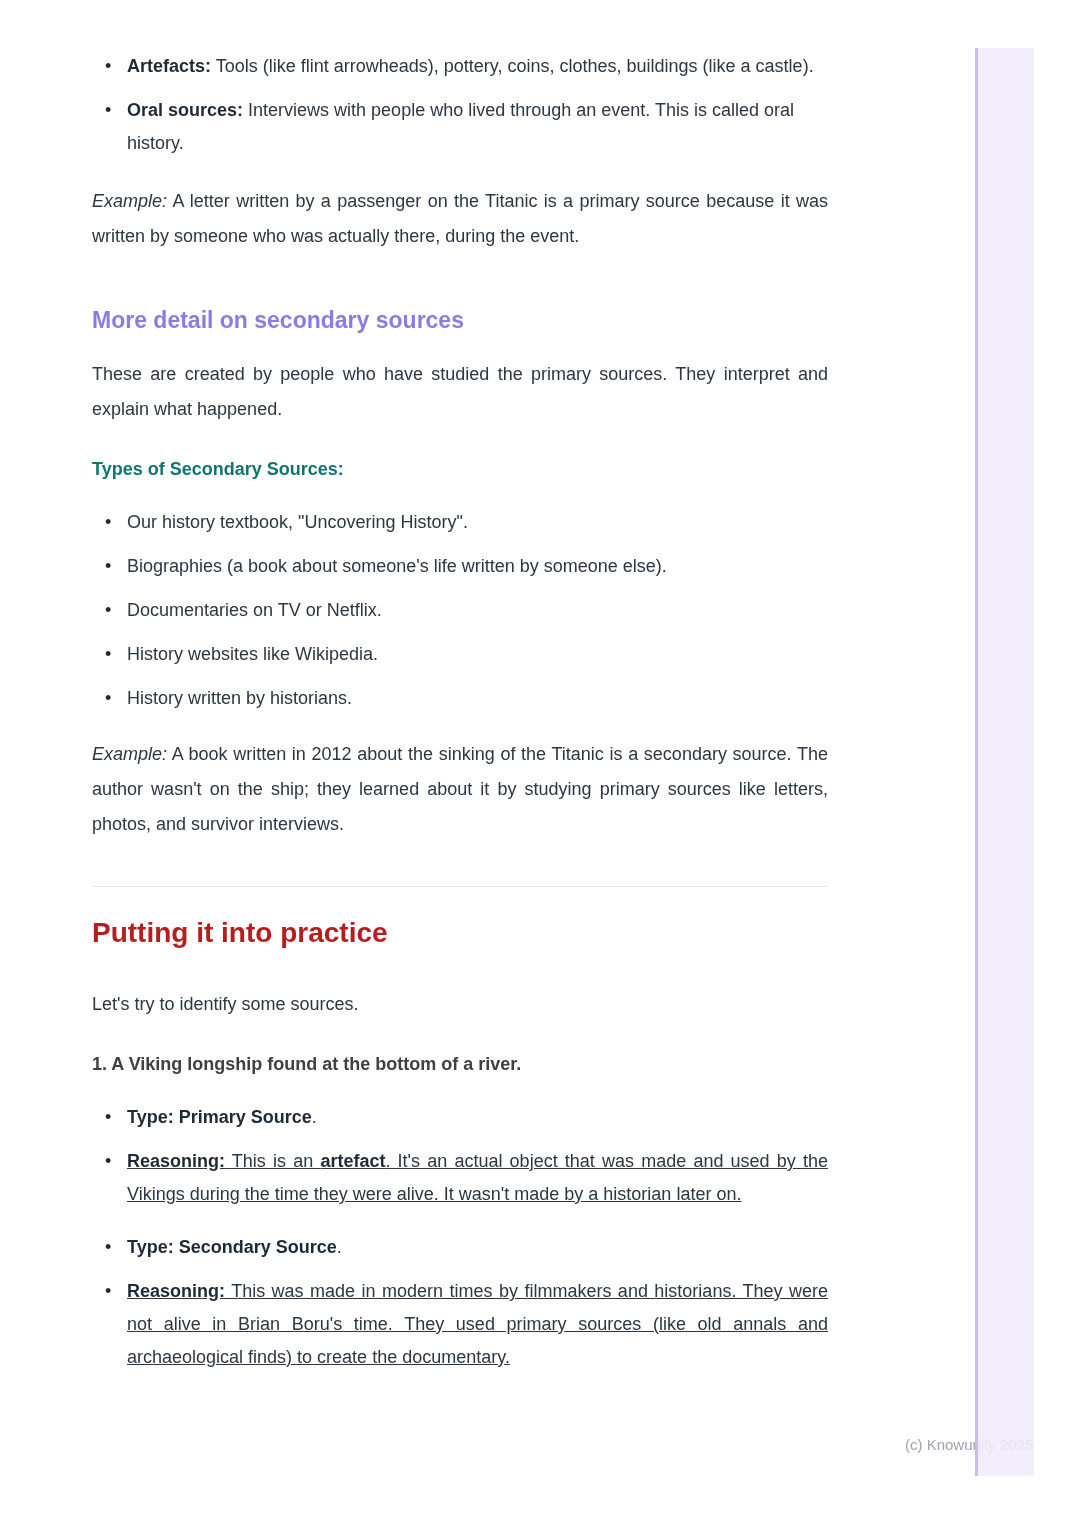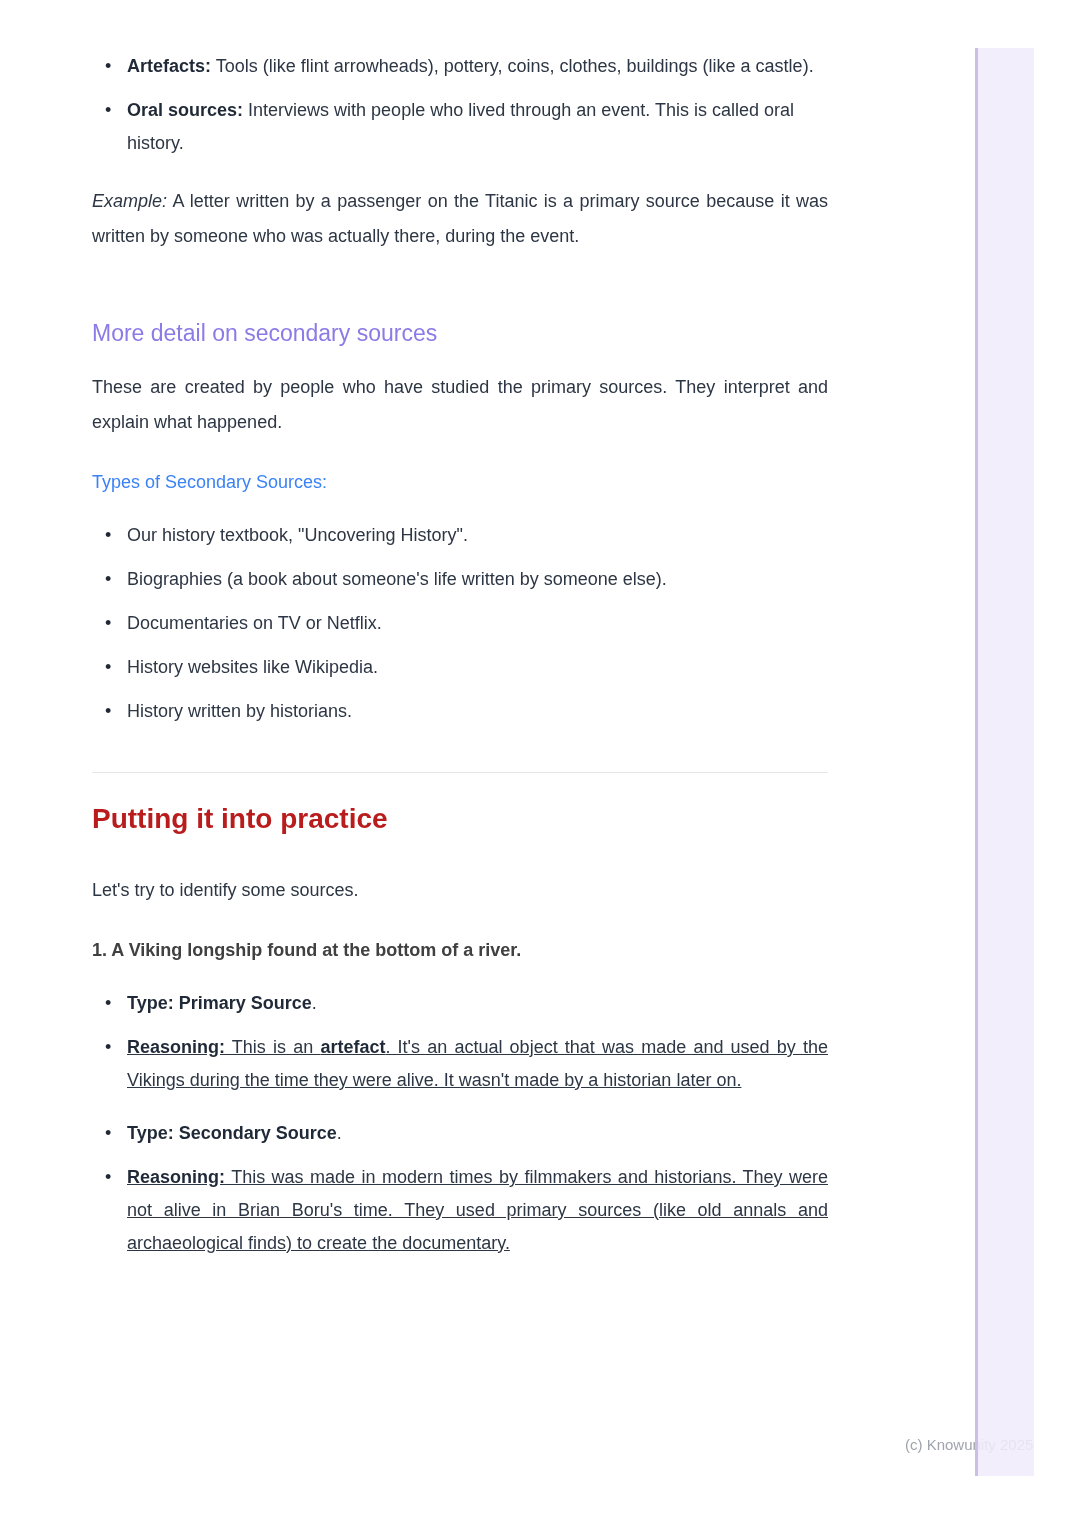--- a/index.html
+++ b/index.html
@@ -20,38 +20,38 @@
     padding: 50px 252px 0 92px; 
     font-size: 18px;
   }
   .p {
     margin-top: 24px;
     line-height: 35px;
     text-align: justify;
   }
   .p .ital { font-style: italic; }
   .h2 {
-    margin-top: 64px;
+    margin-top: 51px;
     font-size: 23px;
     line-height: 30px;
-    font-weight: normal;
+    font-weight: bold;
     color: #8c7ae6;
   }
   .h1 {
     margin-top: 28px;
     font-size: 28px;
     line-height: 36px;
     font-weight: bold;
     color: #b91c1c;
   }
   .subhead {
     margin-top: 26px;
-    font-weight: normal;
+    font-weight: bold;
     line-height: 33px;
-    color: #3b82f6;
+    color: #0f766e;
   }
   .ul { margin-top: 20px; }
   .li {
     display: flex;
     line-height: 33px;
     margin-bottom: 11px;
   }
   .li .dot {
     flex: 0 0 35px;
     padding-left: 13px;
@@ -133,20 +133,21 @@
       <div class="li">
         <span class="dot">•</span>
         <span class="li-text">History websites like Wikipedia.</span>
       </div>
       <div class="li">
         <span class="dot">•</span>
         <span class="li-text">History written by historians.</span>
       </div>
     </div>
 
+    <p class="p" style="margin-top:22px;"><span class="ital">Example:</span><span> A book written in 2012 about the sinking of the Titanic is a secondary source. The author wasn't on the ship; they learned about it by studying primary sources like letters, photos, and survivor interviews.</span></p>
 
     <hr class="divider">
 
     <h1 class="h1">Putting it into practice</h1>
 
     <p class="p" style="margin-top:36px; text-align:left;">Let's try to identify some sources.</p>
 
     <div class="num-title">1. A Viking longship found at the bottom of a river.</div>
     <div class="ul">
       <div class="li">

